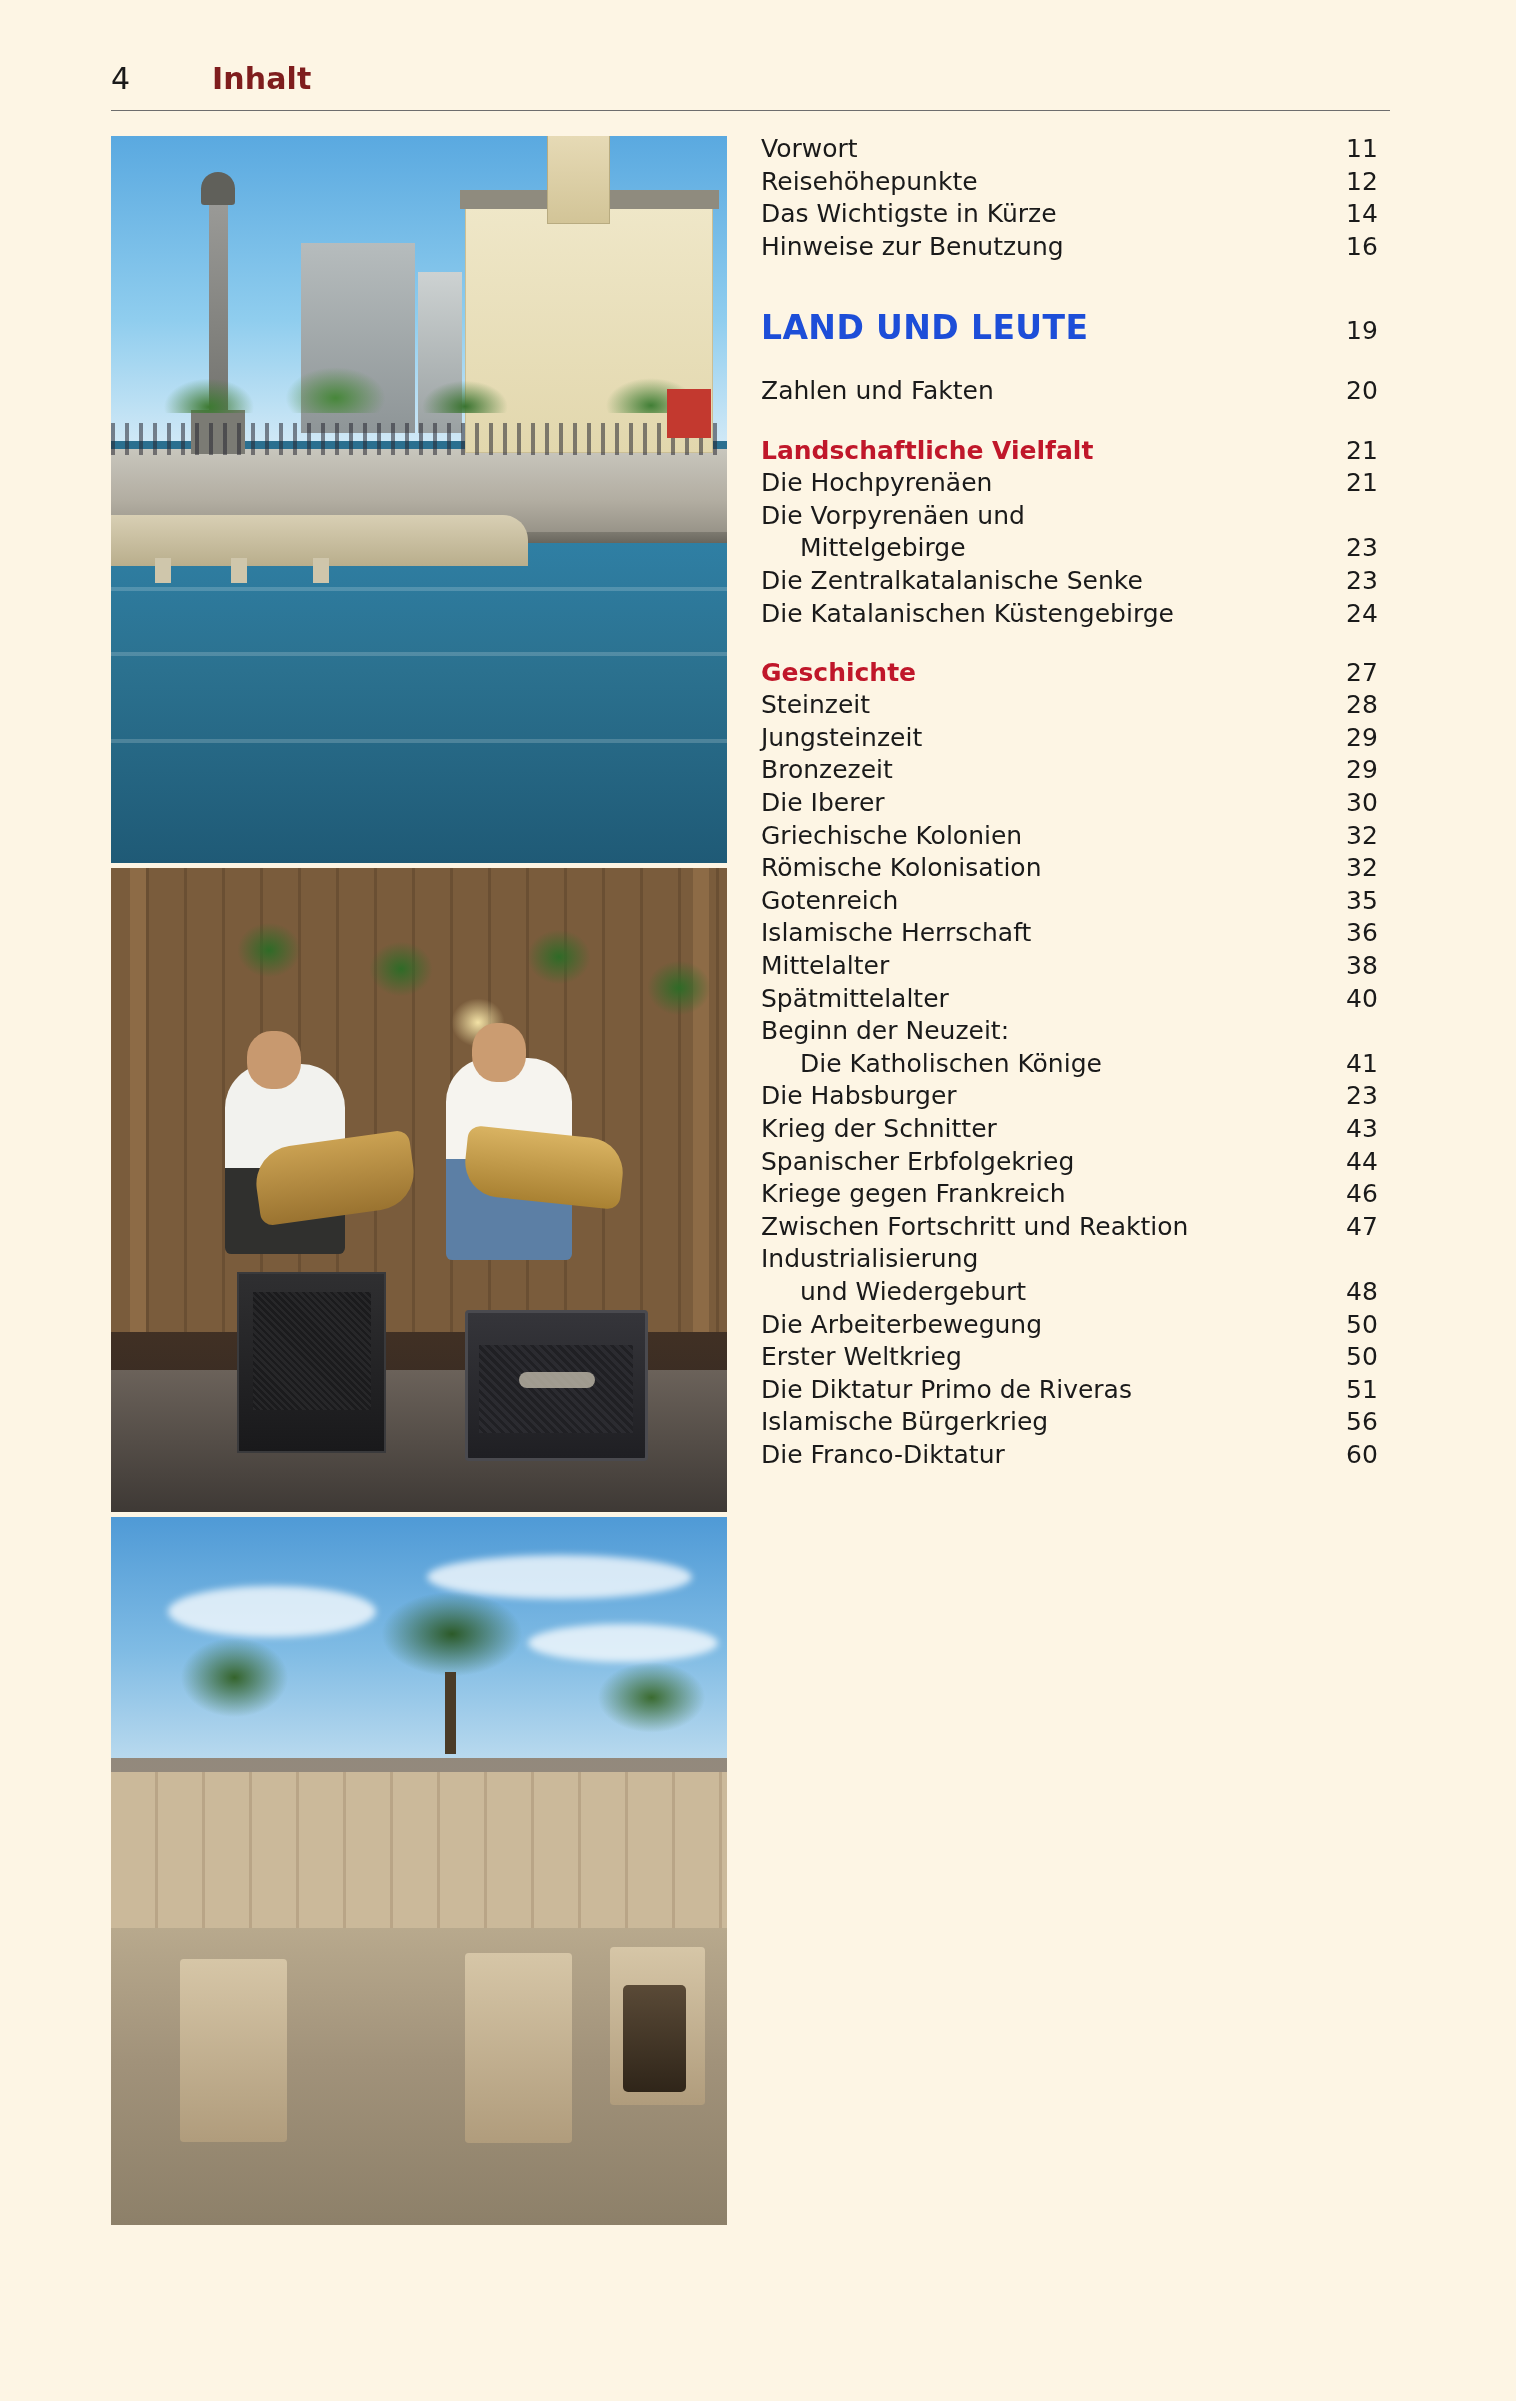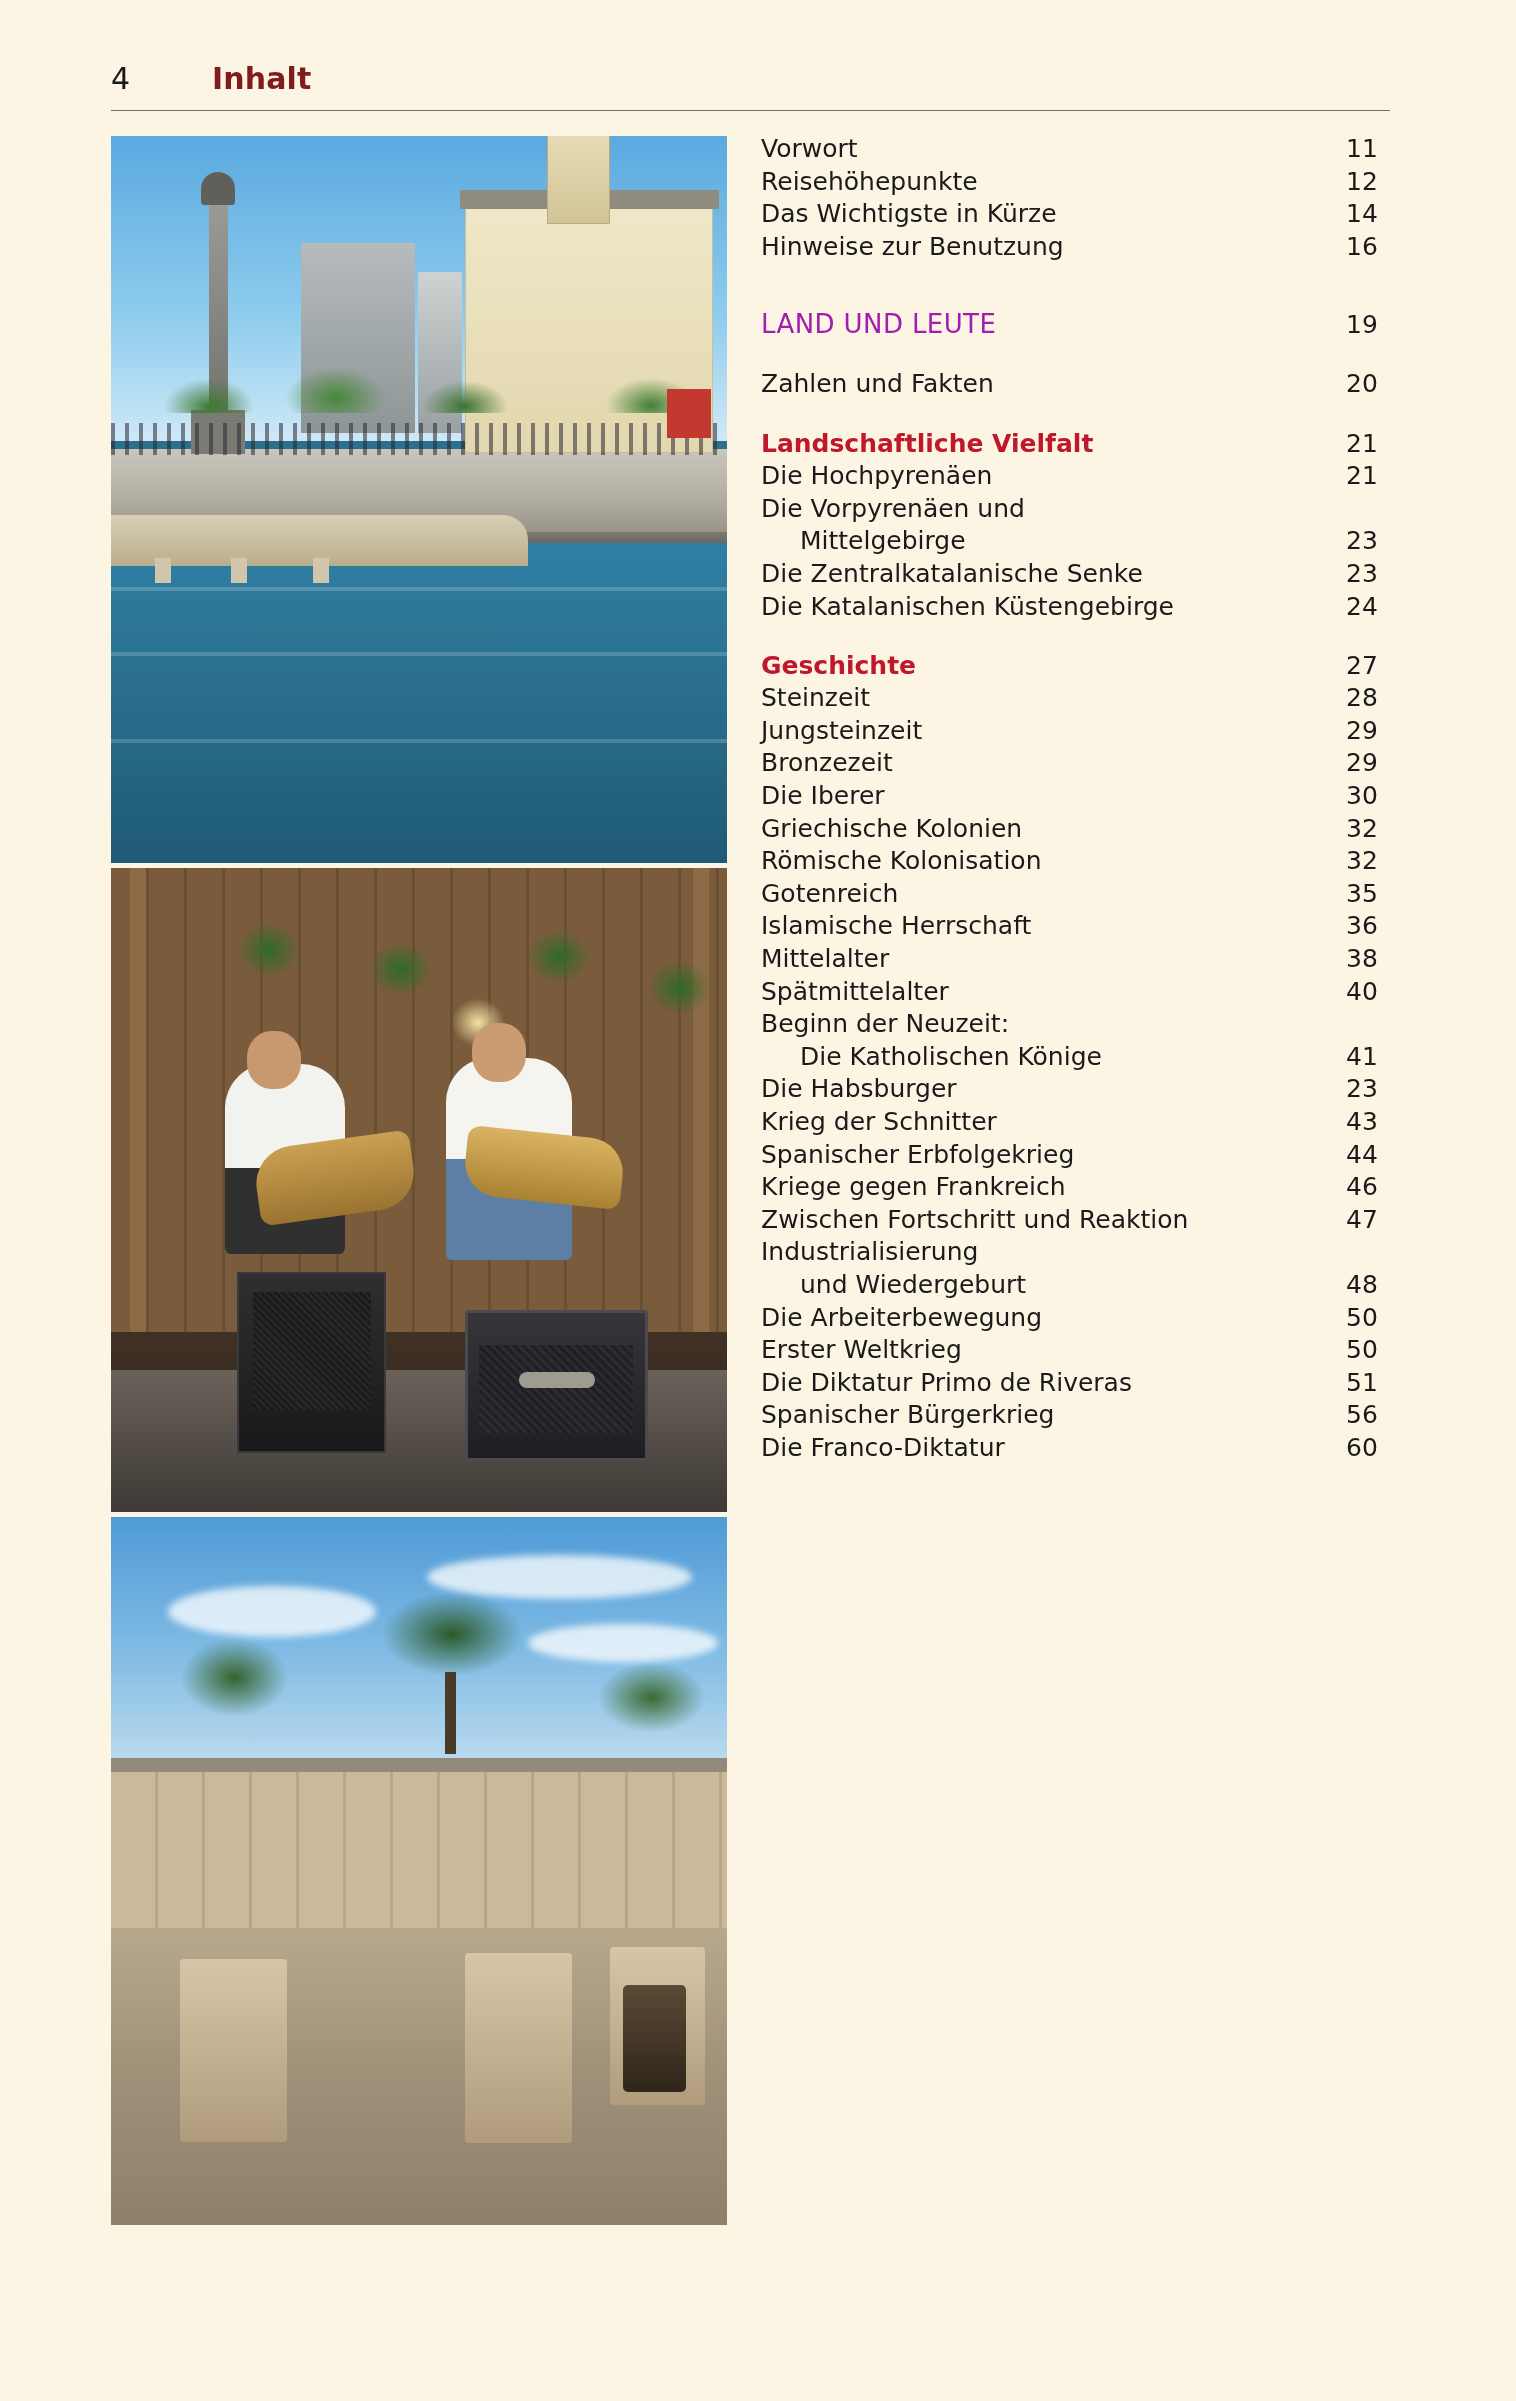--- a/index.html
+++ b/index.html
@@ -200,23 +200,23 @@
   .row .lbl { flex: 1 1 auto; padding-right: 16.4px; }
   .row .pg  { flex: 0 0 auto; width: 44px; text-align: left; }
 
   .row.indent .lbl { padding-left: 39px; }
   .row.nopage .pg { visibility: hidden; }
 
   .group-gap { height: 45px; }
   .small-gap { height: 26.5px; }
 
   .section-head .lbl {
-    color: #a21caf;
-    font-weight: 400;
-    font-size: 26px;
+    color: #1d4ed8;
+    font-weight: 700;
+    font-size: 33px;
     letter-spacing: 0.4px;
   }
   .section-head .pg { font-size: 25px; color:#1a1a1a; }
 
   .sub-head .lbl {
     color: #c0172a;
     font-weight: 700;
   }
   .sub-head .pg { color: #1a1a1a; }
 </style>
@@ -451,21 +451,21 @@
     </div>
     <div class="row">
       <span class="lbl">Erster Weltkrieg</span>
       <span class="pg">50</span>
     </div>
     <div class="row">
       <span class="lbl">Die Diktatur Primo de Riveras</span>
       <span class="pg">51</span>
     </div>
     <div class="row">
-      <span class="lbl">Spanischer Bürgerkrieg</span>
+      <span class="lbl">Islamische Bürgerkrieg</span>
       <span class="pg">56</span>
     </div>
     <div class="row">
       <span class="lbl">Die Franco-Diktatur</span>
       <span class="pg">60</span>
     </div>
 
   </div>
 
 </div>

